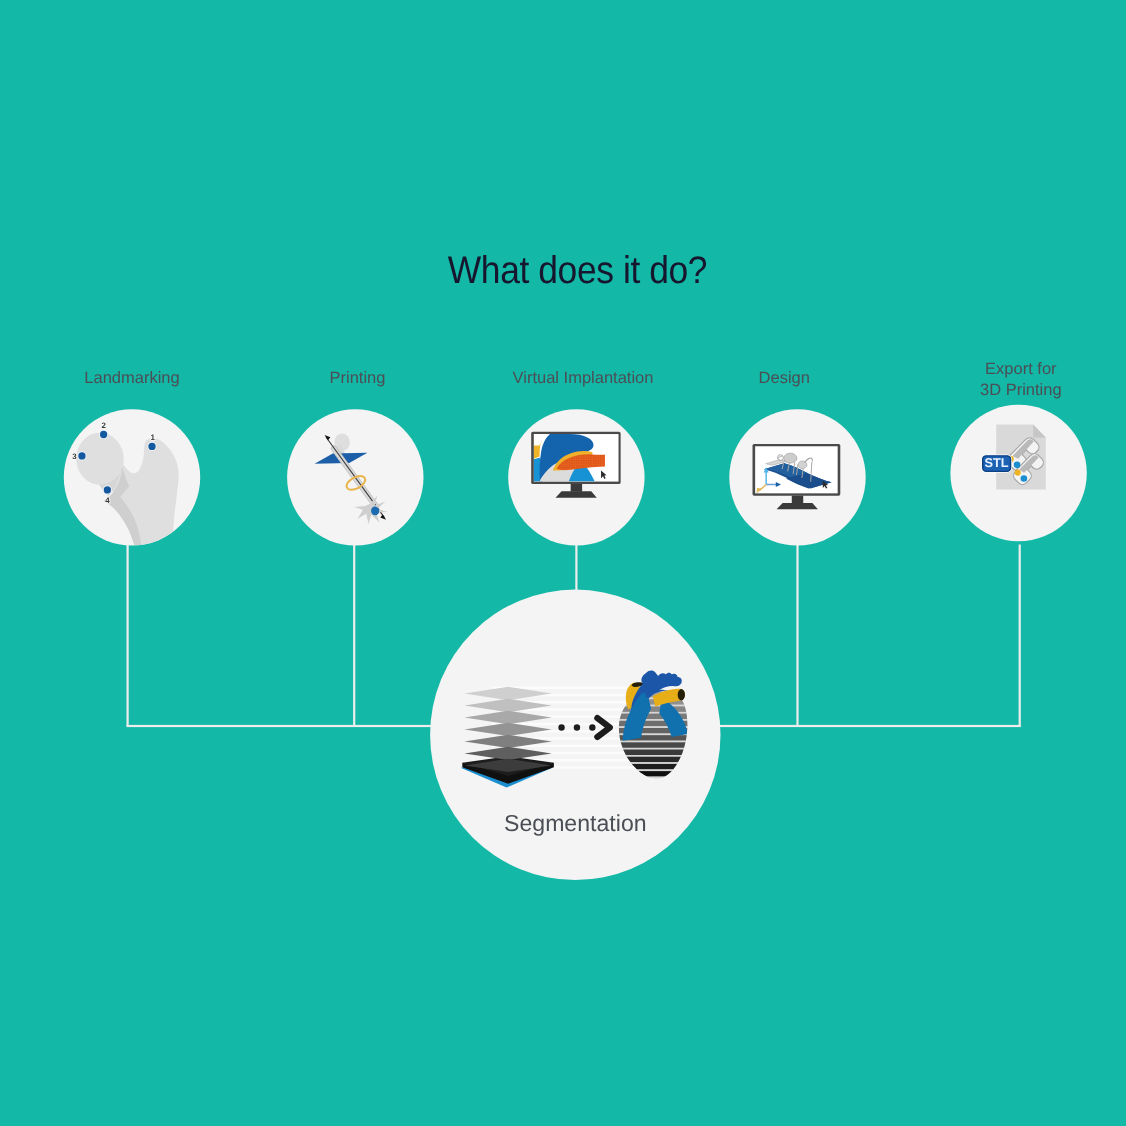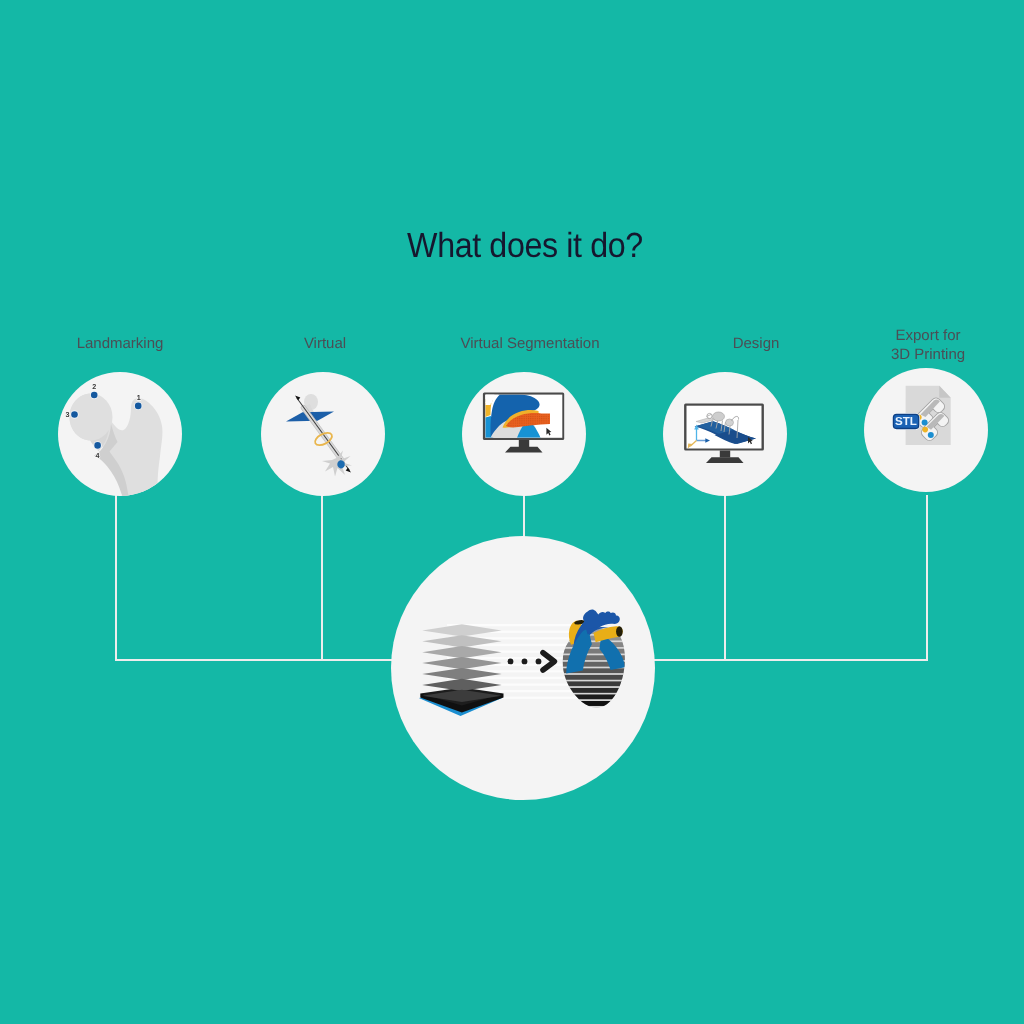--- a/index.html
+++ b/index.html
@@ -70,40 +70,40 @@
       </g>
       <g>
         <circle cx="39.6" cy="73.4" r="4.2" fill="#f0f4fa" opacity="0.9"></circle>
         <circle cx="39.6" cy="73.4" r="3.3" fill="#14589f"></circle>
         <text class="lmnum" x="39.6" y="85.5" text-anchor="middle">4</text>
       </g>
     </svg>
     </div>
   </div>
   <div class="node">
-    <div class="node-label" style="left:215px;top:334px;">Virtual</div>
+    <div class="node-label" style="left:215px;top:334px;">Printing</div>
     <div class="circ" style="left:261px;top:372px;width:124px;height:124px;">
       <svg class="ic" viewBox="0 0 124 124">
       <ellipse cx="50" cy="30" rx="7" ry="8" fill="#dedede"></ellipse>
       <path d="M43.5 34 C45 41.5 47.8 47 52 49 L57.5 44.5 C53.5 41.8 50.5 37 49 32 Z" fill="#dadada"></path>
       <path d="M25 49.5 L41.5 40.3 L73 39.6 L56.5 48.8 Z" fill="#1c5fa8"></path>
       <g transform="rotate(-36.1 62 62)">
             <rect x="59.3" y="27" width="4.9" height="70" rx="2.2" fill="#dadada" stroke="#bbbbbb" stroke-width="0.65"></rect>
           </g>
       <line x1="35.5" y1="25.5" x2="88.5" y2="98.5" stroke="#3c3c3c" stroke-width="1.05"></line>
       <polygon points="34.0,23.5 39.3,25.6 37.1,28.2" fill="#111111"></polygon>
       <polygon points="90.0,100.5 84.7,98.4 86.9,95.8" fill="#111111"></polygon>
       <ellipse cx="62.5" cy="67" rx="9.2" ry="5.0" fill="none" stroke="#e9b64d" stroke-width="1.8" transform="rotate(-28 62.5 67)"></ellipse>
       <path d="M75.5 86 L82 78.5 L79.5 87.5 L89.5 84 L82 90.5 L91 93.5 L81 94 L84 103 L76.5 96 L74 104.5 L72 95 L64 99.5 L69 91.5 L61 89 L71 88 Z" fill="#cfcfcf"></path>
       <path d="M77 90 C78.8 87.5 82 88 83.3 90.6 C84.8 93.6 82.5 96.8 79.6 96.4 C76.8 96 75.4 92.5 77 90Z" fill="#1c6bb0"></path>
     </svg>
     </div>
   </div>
   <div class="node">
-    <div class="node-label" style="left:420px;top:334px;">Virtual Segmentation</div>
+    <div class="node-label" style="left:420px;top:334px;">Virtual Implantation</div>
     <div class="circ" style="left:462px;top:372px;width:124px;height:124px;">
       <svg class="ic" viewBox="0 0 124 124">
       <defs>
         <clipPath id="scrA">
               <rect x="23.3" y="22.6" width="77" height="43.2"></rect>
             </clipPath>
         <pattern id="stipA" width="2.2" height="2.2" patternUnits="userSpaceOnUse">
           <rect width="2.2" height="2.2" fill="#e8601f"></rect>
               <circle cx="0.6" cy="0.6" r="0.55" fill="#c94b10"></circle>
         </pattern>
@@ -122,21 +122,21 @@
         <path d="M43 49.5 C49.5 45.8 56.5 44.5 62 46 C68 47.8 72 51.5 74 56.5 C75.5 60.5 76 63.8 75.5 65.8 L28.5 65.8 C29.5 63 32 59.5 35 56.2 C38 52.8 40.8 50.5 43 49.5Z" fill="#dcdcdc"></path>
         <path d="M64.5 47 C69 49.5 73 54.5 76 60.5 C77.4 63 78.2 64.8 78.6 65.8 L55 65.8 C57 60.5 60 54.5 62.8 50.8 C63.5 49.3 64 48 64.5 47Z" fill="#1792d4"></path>
         <path d="M40.5 55.5 C43.5 47.5 49.5 42.5 57 40 C63.5 37.8 70.5 37.5 76.5 39 L77 50.5 C70.5 52 62.5 53.2 54.5 54.5 C49 55.3 44 56 40.5 55.5Z" fill="#f0b02a"></path>
         <path d="M44 54 C47 48.5 52.5 45 59 43 C66 41 73 40.5 79.5 41.5 L88 41.5 L88 52 L79 52.5 C72 53 64 54 56.5 55 C51 55.8 46.5 55.5 44 54Z" fill="url(#stipA)"></path>
       </g>
       <path d="M84.4 55.8 L84.4 62.8 L86.2 60.9 L87.4 63.4 L88.6 62.8 L87.4 60.3 L89.4 60.1 Z" fill="#2b2b2b"></path>
     </svg>
     </div>
   </div>
   <div class="node">
-    <div class="node-label" style="left:646px;top:334px;">Design</div>
+    <div class="node-label" style="left:603px;top:334px;">Design</div>
     <div class="circ" style="left:663px;top:372px;width:124px;height:124px;">
       <svg class="ic" viewBox="0 0 124 124">
       <defs>
             <clipPath id="scrB">
               <rect x="23.5" y="33.7" width="75" height="42.8"></rect>
             </clipPath>
           </defs>
       <path d="M43 91 L48.5 85.2 L75.5 85.2 L80.5 91 Z" fill="#3a3a3a"></path>
       <rect x="56.8" y="78.5" width="10.4" height="7" fill="#3a3a3a"></rect>
       <rect x="21.1" y="31.6" width="79.8" height="47" rx="1.5" fill="#4a4a4a"></rect>
@@ -265,16 +265,17 @@
         <path d="M194.5 76 C196.5 73.5 200 73 202 75.5 L204.5 79 C206 76.5 209 75.5 211 77.5 C212.5 75.5 215 75.5 216 77.5 C218.5 76 221 77.5 221 80 C223.5 80 225 82 224.5 84.5 C224 87.5 221 89 218 88.5 C214 88 209.5 89.5 205.5 92 C200 95.5 195 101 191 107 C187.5 112.5 185 117.5 183.5 121.5 C181.5 117 181 111.5 182 106 C183.5 98.5 187 91.5 191.5 86 C188.5 82.5 191.5 78 194.5 76 Z" fill="#1b56a8"></path>
         <g clip-path="url(#heartclip)">
           <path d="M192.5 93 C187 99 182.5 107 179.5 115 C176 124 174.5 132.5 174.5 139.5 L190 136.5 C191 127.5 194 118 198.5 109.5 L196 98 Z" fill="#1170ae"></path>
           <path d="M207.5 99 C213.5 103 219.5 109 223.5 116 C227 122 229 128 229.5 133 L216 136 C214 128.5 210.5 120.5 205.5 114 Z" fill="#1170ae"></path>
           <path d="M192 90 C197 85 204 82 211 82 L215 92 C207 92.5 200 95 194.5 99.5 Z" fill="#1b56a8"></path>
         </g>
         <path d="M200 98 C206.5 94 214 91.5 221 91 C224.5 90.7 227 92.5 227.3 95.5 C227.6 99 225.8 101.4 222.5 102 C216 103 208.5 105 202 107.5 Z" fill="#e8ae17"></path>
         <ellipse cx="224.2" cy="96.5" rx="3.1" ry="5.4" fill="#241f08"></ellipse>
       </g>
     </svg>
+      <div class="seg-label">Segmentation</div>
     </div>
   </div>
 
 </div>
 
 </body></html>

